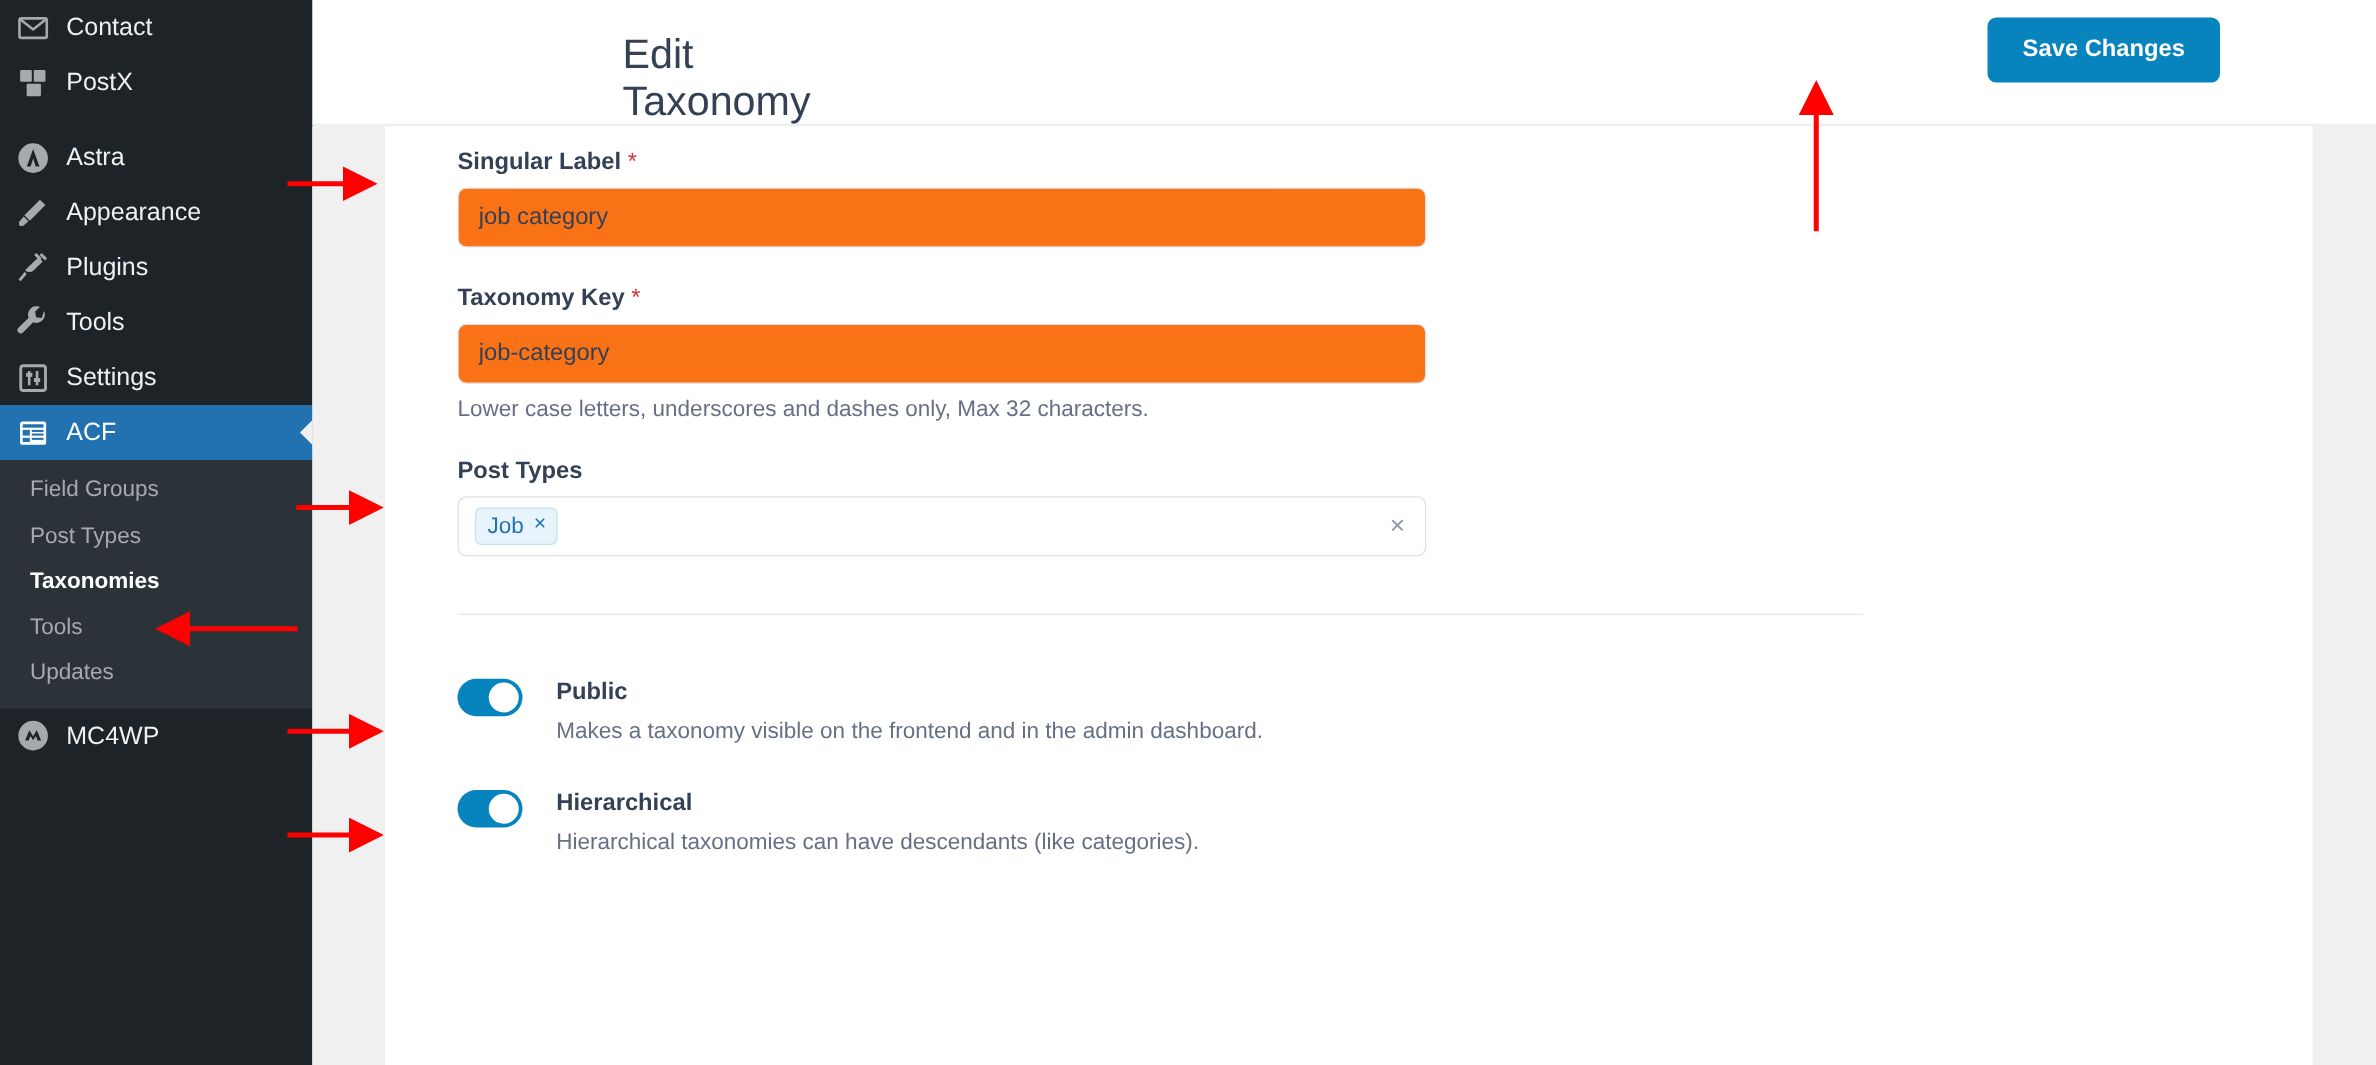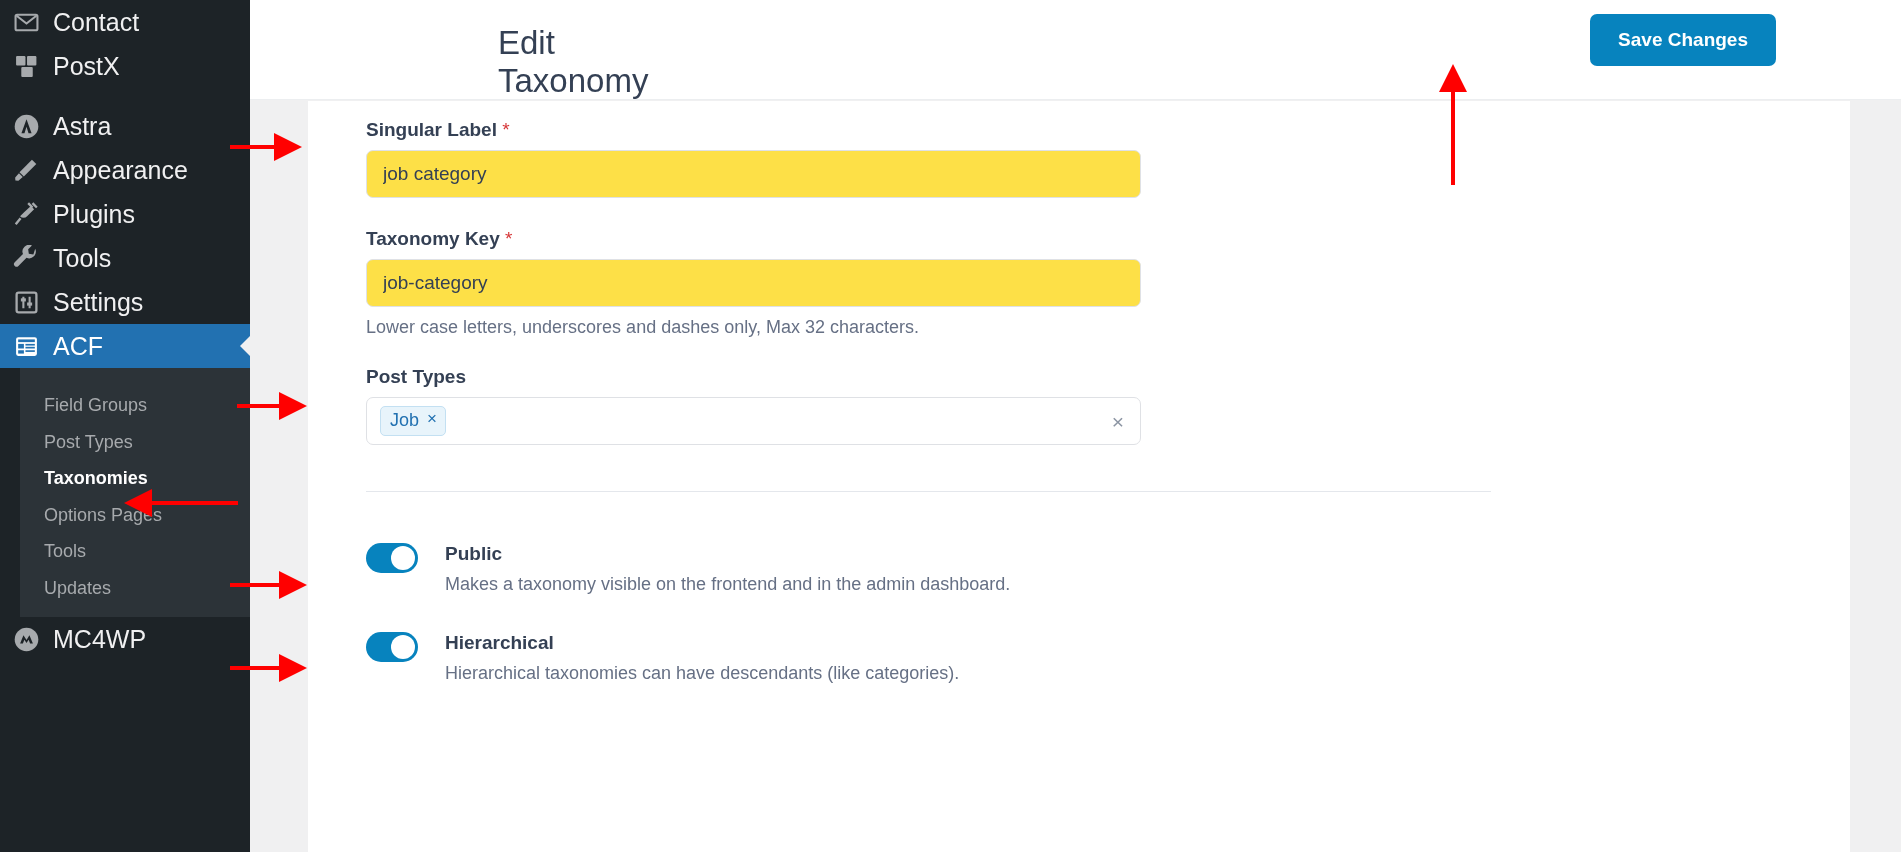--- a/index.html
+++ b/index.html
@@ -14,40 +14,40 @@
   
   .sidebar {
     position: absolute; left: 0; top: 0;
     width: 250px; height: 852px;
     background: #1d2327;
     overflow: hidden;
   }
   .menu-item {
     display: flex; align-items: center;
     height: 44px; padding-left: 11px;
-    color: #f0f0f1; font-size: 25px;
+    color: #f0f0f1; font-size: 20px;
     cursor: pointer; position: relative;
   }
   .menu-item .micon {
     width: 30px; height: 30px; margin-right: 12px;
     display: flex; align-items: center; justify-content: center;
     flex: 0 0 30px;
   }
   .menu-item .mlabel { line-height: 1; white-space: nowrap; }
   .menu-item.active { background: #2271b1; color: #fff; }
   .menu-item.active .arrowtip {
     position: absolute; right: -1px; top: 50%;
     transform: translateY(-50%);
     width: 0; height: 0;
     border-top: 11px solid transparent;
     border-bottom: 11px solid transparent;
     border-right: 11px solid #f0f0f1;
   }
   .menu-sep { height: 16px; }
-  .submenu { background: #2c3338; padding: 19px 0 11px 0; margin-left: 20px; }
+  .submenu { background: #2c3338; padding: 5px 0 11px 0; }
   .submenu-item {
     padding: 7px 0 7px 24px;
     font-size: 18px; color: #a7aaad;
     cursor: pointer; line-height: 1.25;
   }
   .submenu-item.current { color: #fff; font-weight: bold; }
   .sidebar-foot { background: #1d2327; }
 
   svg.ico { display:block; }
 
@@ -100,21 +100,21 @@
     font-size: 19px; color: #344054; font-weight: bold;
     margin-bottom: 9px; display: block;
   }
   .req { color: #d63638; font-weight: normal; }
   .finput {
     width: 775px; height: 48px;
     border: 1px solid #dfe1e5; border-radius: 7px;
     font-size: 19px; color: #344054;
     padding: 0 16px;
     font-family: "Liberation Sans", sans-serif;
-    background: #fde047; outline: none;
+    background: #f97316; outline: none;
   }
   .fhelp {
     font-size: 18px; color: #667085;
     margin-top: 10px;
   }
 
   
   .token-select {
     width: 775px; min-height: 48px;
     border: 1px solid #dfe1e5; border-radius: 7px;
@@ -261,21 +261,20 @@
           </svg>
       </span>
       <span class="mlabel">ACF</span>
       <span class="arrowtip"></span>
     </div>
 
     <div class="submenu">
       <div class="submenu-item">Field Groups</div>
       <div class="submenu-item">Post Types</div>
       <div class="submenu-item current">Taxonomies</div>
-      <div class="submenu-item">Options Pages</div>
       <div class="submenu-item">Tools</div>
       <div class="submenu-item">Updates</div>
     </div>
 
     <div class="sidebar-foot">
       <div class="menu-item">
         <span class="micon">
           <svg class="ico" width="27" height="27" viewBox="0 0 24 24">
               <circle cx="12" cy="12" r="10.5" fill="#a7aaad"></circle>
               <path d="M6.3 15.5 L9.3 8.2 L12 12.5 L14.6 8.2 L17.7 15.5 L15.2 15.5 L13.9 12.2 L12 15.2 L10.1 12.2 L8.8 15.5 Z" fill="#1d2327"></path>

